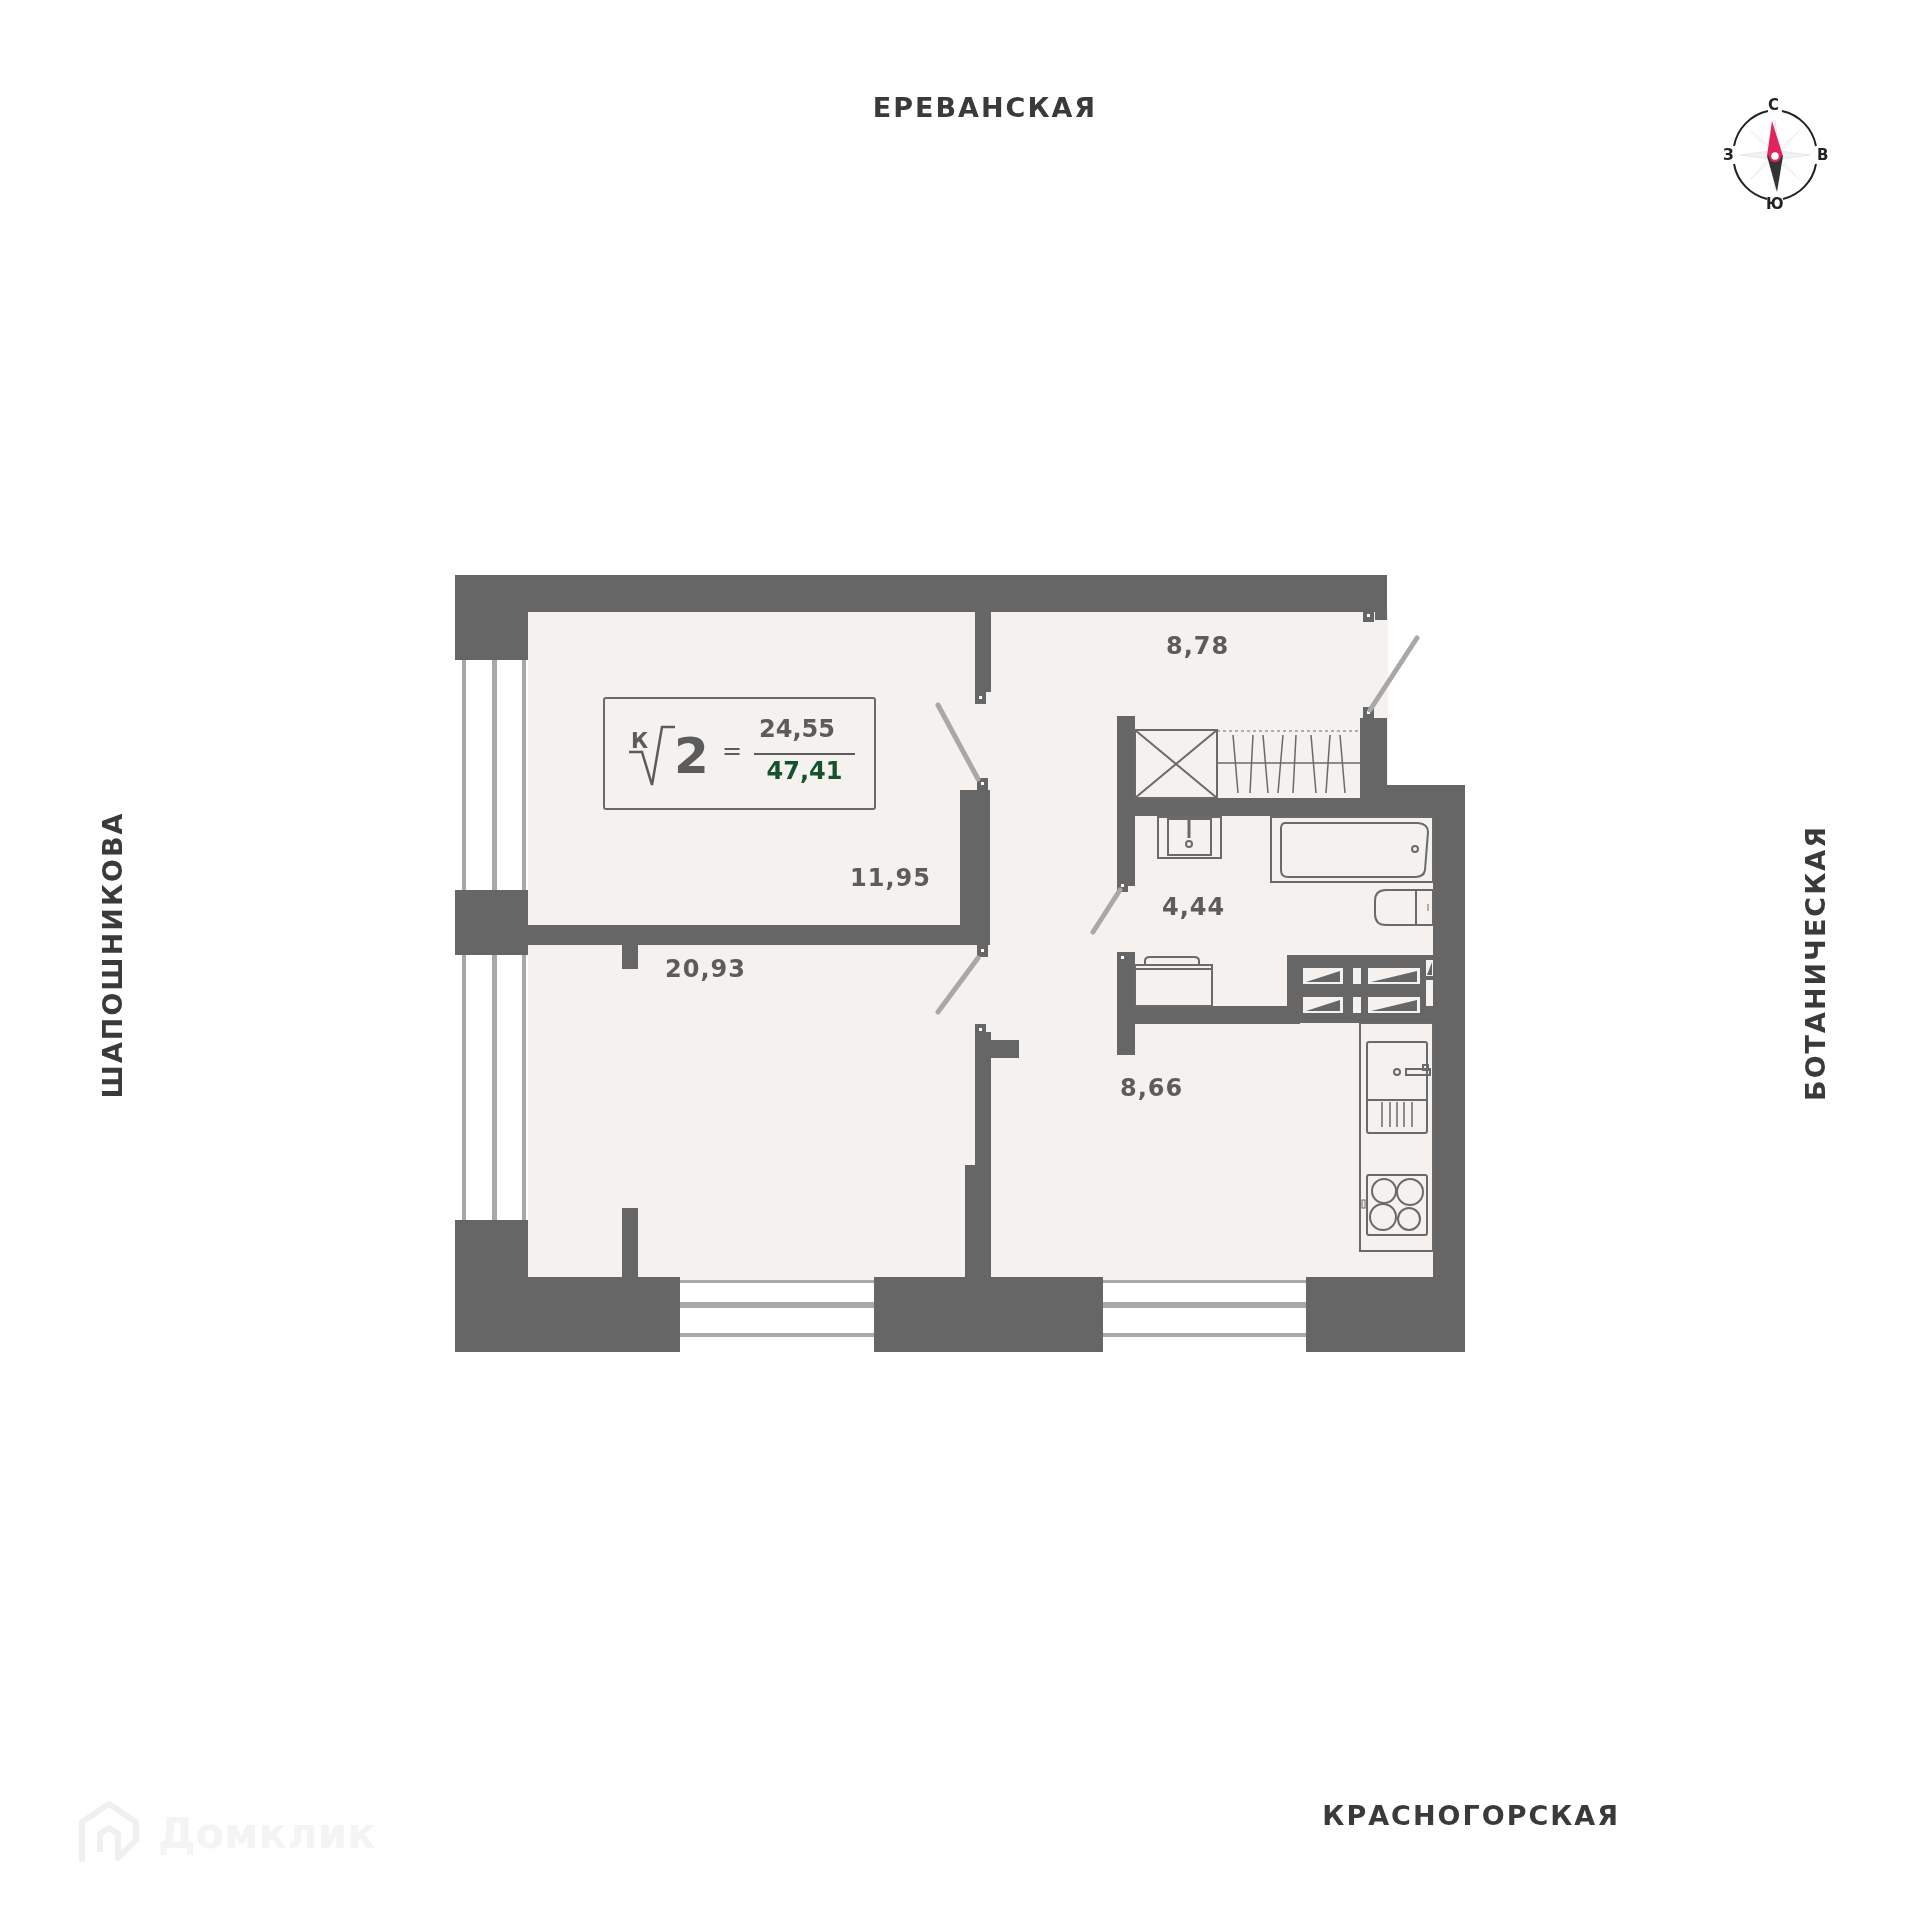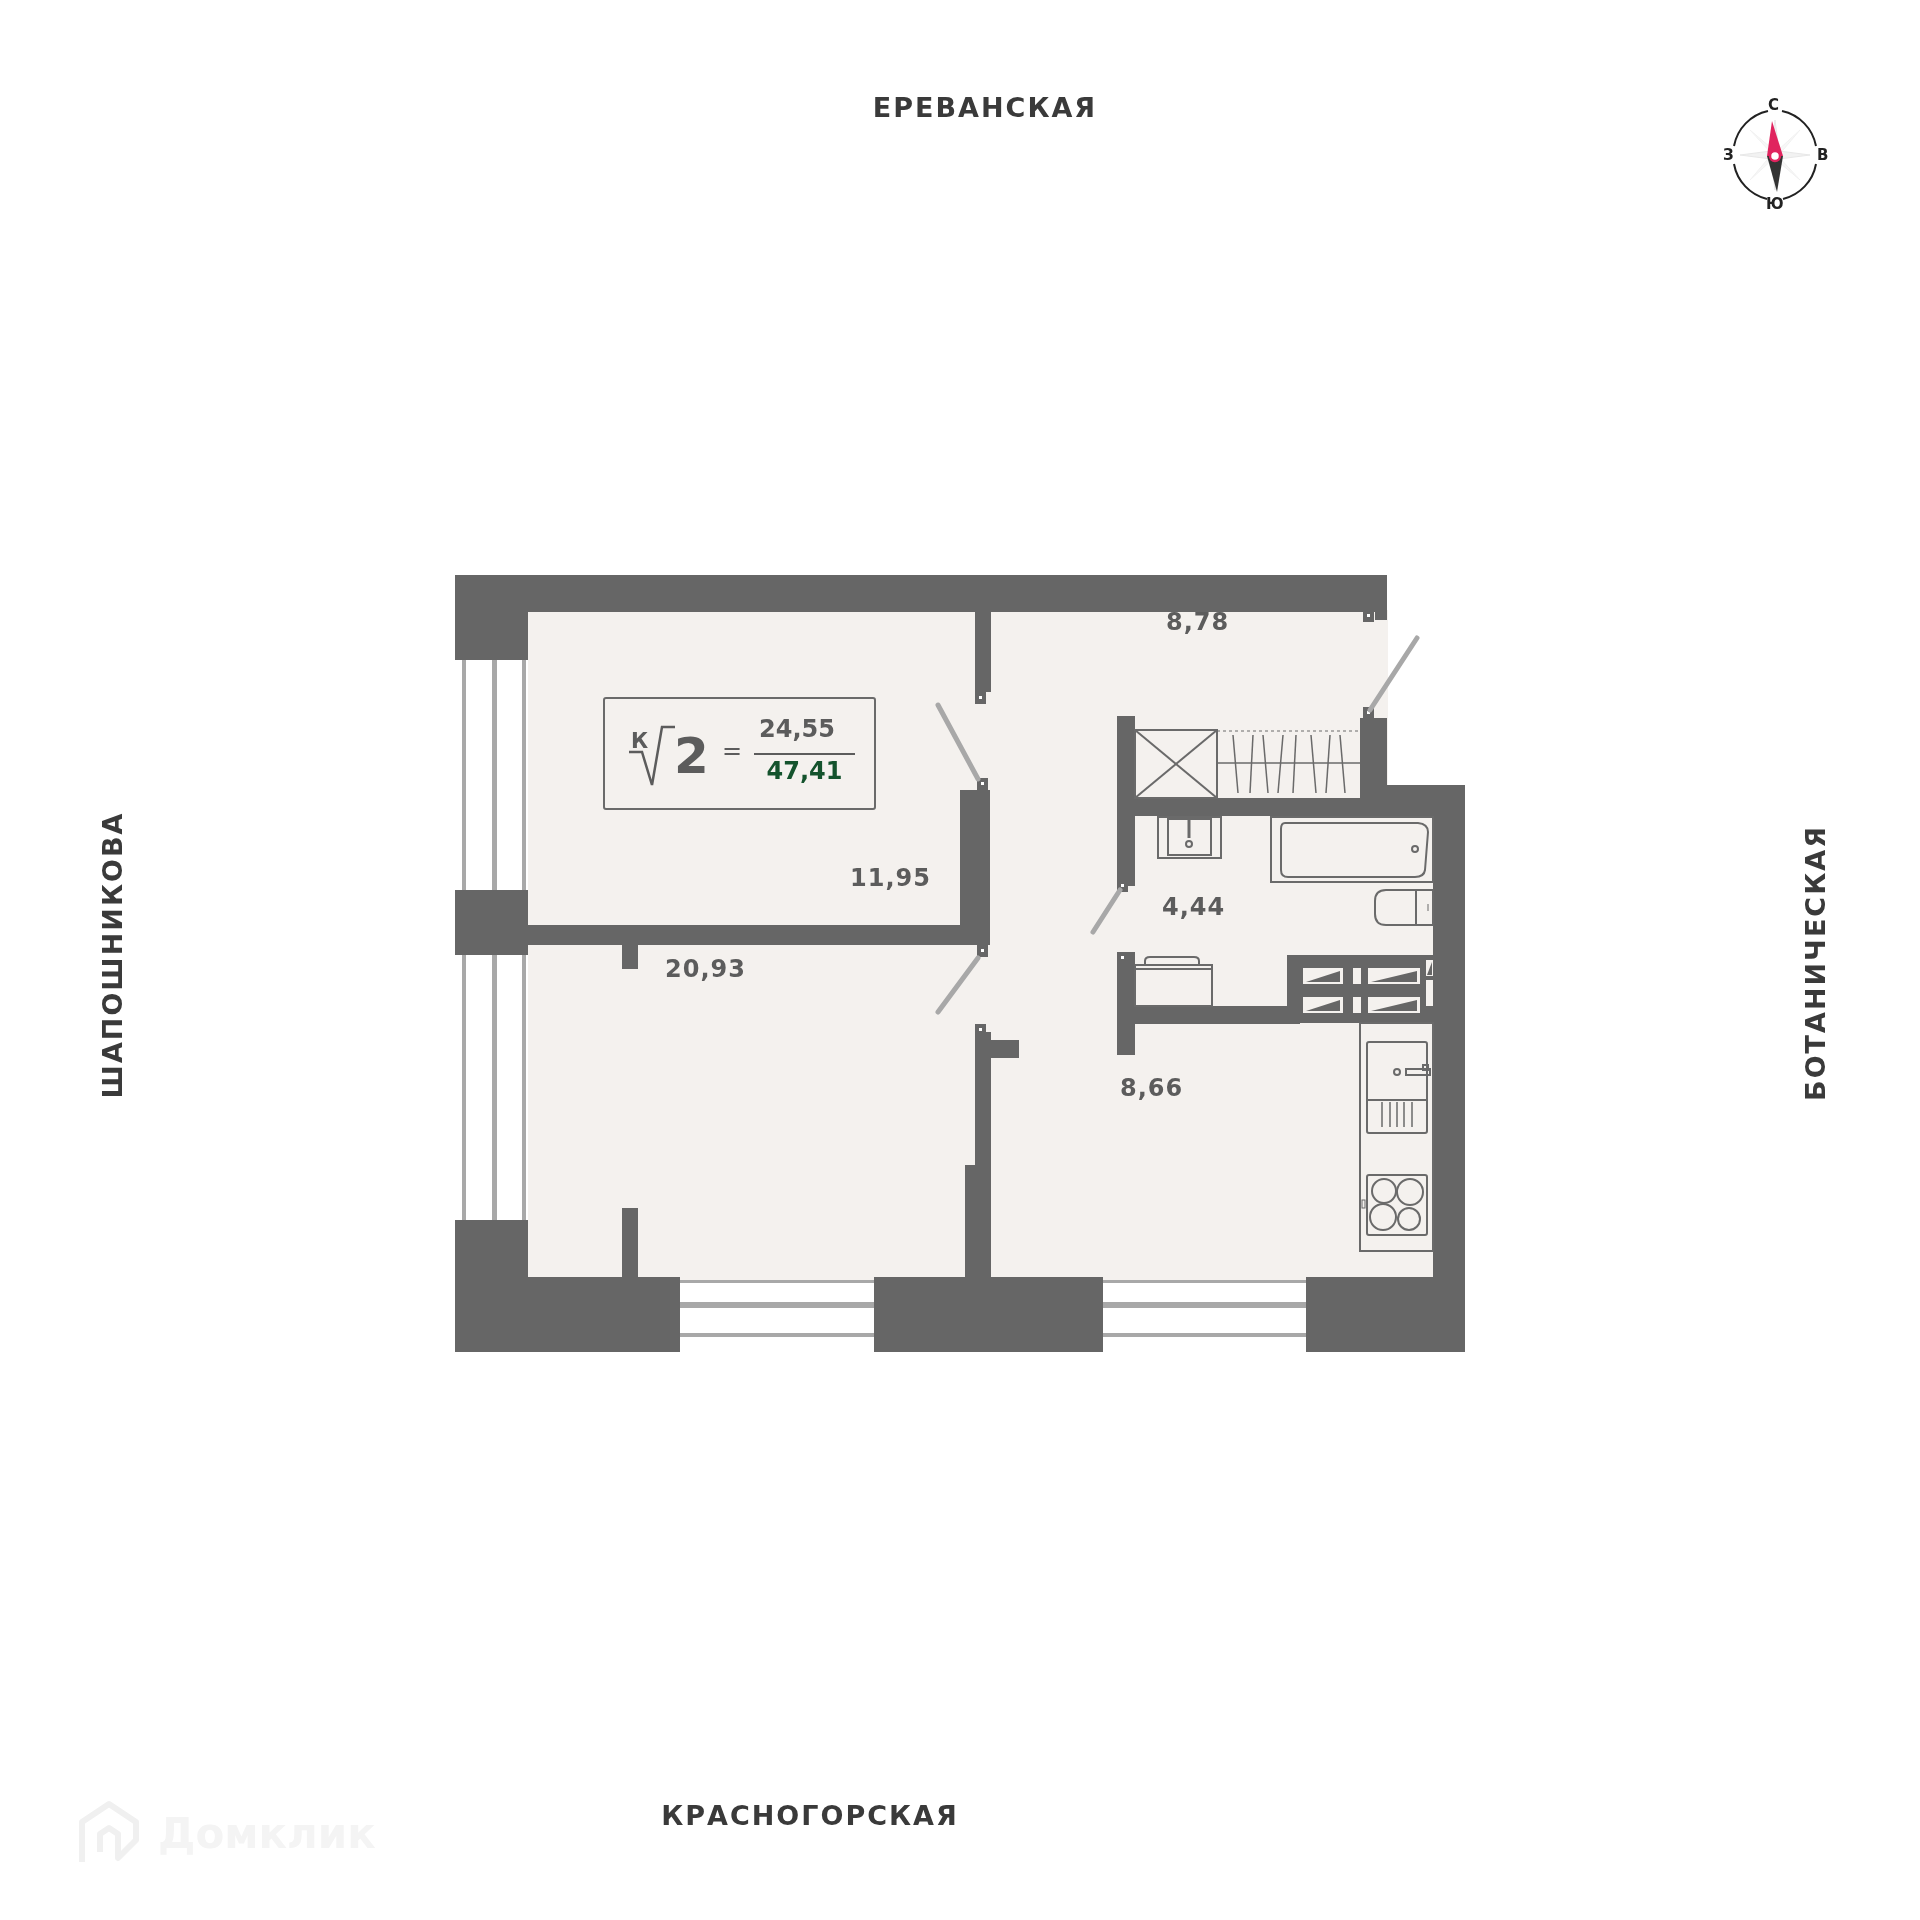--- a/index.html
+++ b/index.html
@@ -1,21 +1,21 @@
 <!DOCTYPE html>
 <html><head>
 <meta charset="utf-8">
 <style>
   html, body { margin:0; padding:0; background:#ffffff; }
   body { width:1920px; height:1920px; position:relative; overflow:hidden;
          font-family:"DejaVu Sans", "Liberation Sans", sans-serif; }
   .street { position:absolute; color:#3a3a3a; font-weight:bold; font-size:27px;
             letter-spacing:2px; white-space:nowrap; }
   .street.top { left:0; width:1920px; top:92px; text-align:center;padding-left:25px; }
-  .street.bottom { left:0; width:1620px; top:1800px; text-align:center; }
+  .street.bottom { left:0; width:1620px; top:1800px; text-align:right; }
   .street.left { left:112px; top:955px; transform:translate(-50%,-50%) rotate(-90deg); }
   .street.right { left:1815px; top:963px; transform:translate(-50%,-50%) rotate(-90deg); }
   .area { position:absolute; color:#5c5c5c; font-weight:bold; font-size:24px; letter-spacing:1px; }
   .plan { position:absolute; left:0; top:0; }
   .formula { position:absolute; left:603px; top:697px; width:273px; height:113px;
              border:2.5px solid #6a6a6a; border-radius:3px; box-sizing:border-box; }
   .f-k { position:absolute; left:26px; top:30px; font-size:21px; font-weight:bold; color:#5c5c5c; }
   .f-num { position:absolute; left:69px; top:32px; font-size:50px; font-weight:bold; color:#5c5c5c; line-height:50px; }
   .f-eq { position:absolute; left:117px; top:38px; font-size:24px; color:#5c5c5c; }
   .f-top { position:absolute; left:135px; top:16px; width:95px; text-align:right; font-size:24px; font-weight:bold; color:#5c5c5c; }
@@ -236,21 +236,21 @@
   </svg>
   <span class="f-num">2</span>
   <span class="f-eq">=</span>
   <span class="f-top">24,55</span>
   <div class="f-line"></div>
   <span class="f-bot">47,41</span>
 </div>
 
 <div class="area" style="left:850px; top:864px;">11,95</div>
 <div class="area" style="left:665px; top:955px;">20,93</div>
-<div class="area" style="left:1166px; top:608px;">8,78</div>
+<div class="area" style="left:1166px; top:632px;">8,78</div>
 <div class="area" style="left:1162px; top:893px;">4,44</div>
 <div class="area" style="left:1120px; top:1074px;">8,66</div>
 
 <div class="watermark">
   <svg width="62" height="66" viewBox="0 0 62 66">
     <path d="M4 62 L4 22 L31 4 L58 22 L58 40 L40 58 L40 34 L31 28 L22 34 L22 52" fill="none" stroke="#f0f0f0" stroke-width="6" stroke-linejoin="round"></path>
   </svg>
   <span>Домклик</span>
 </div>
 

